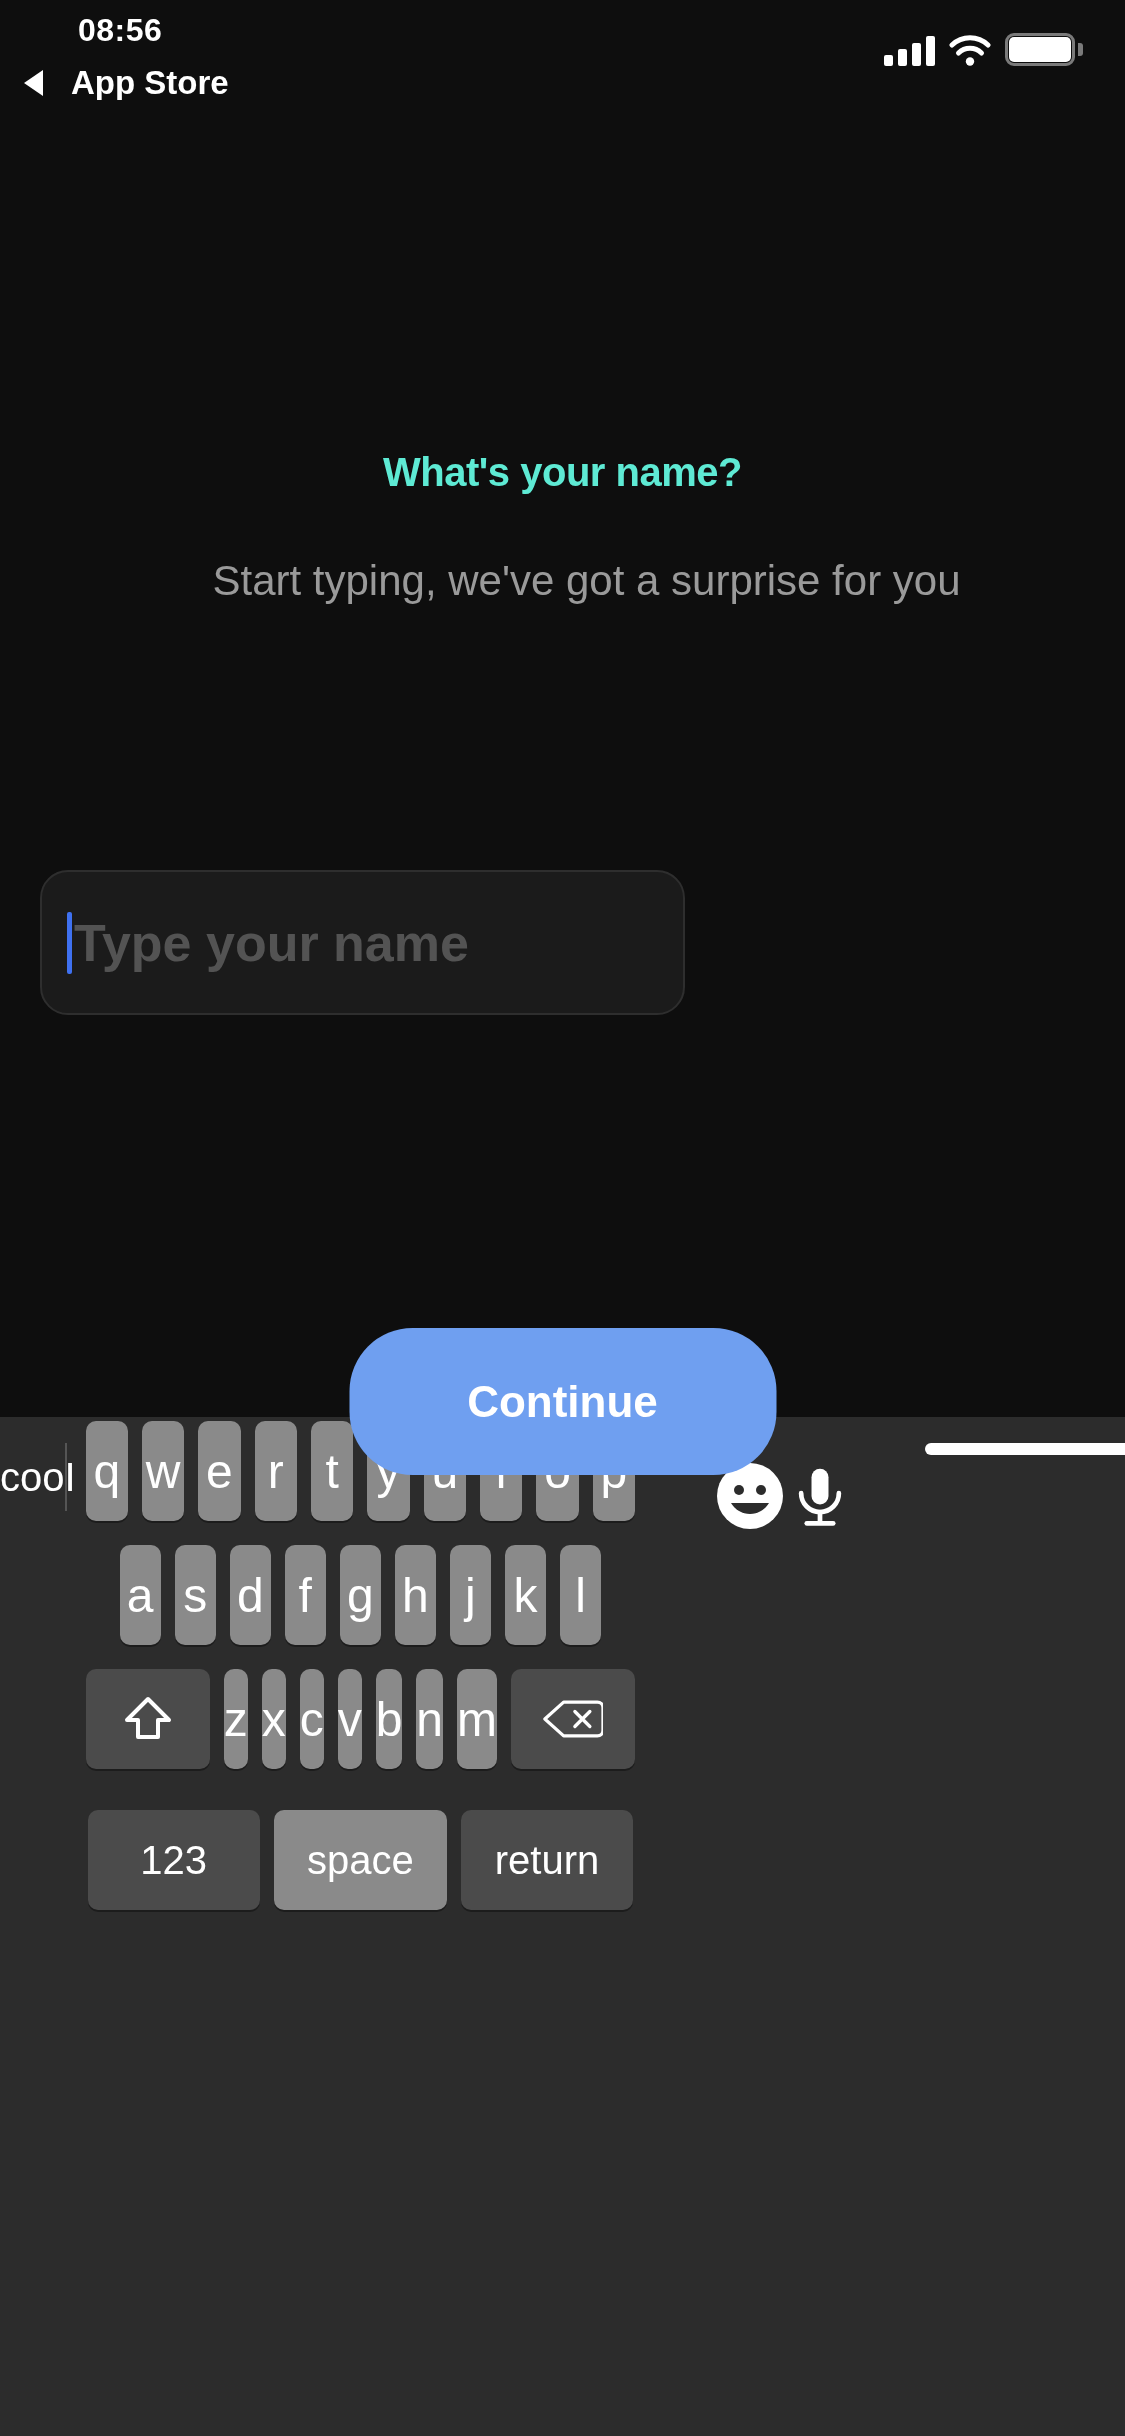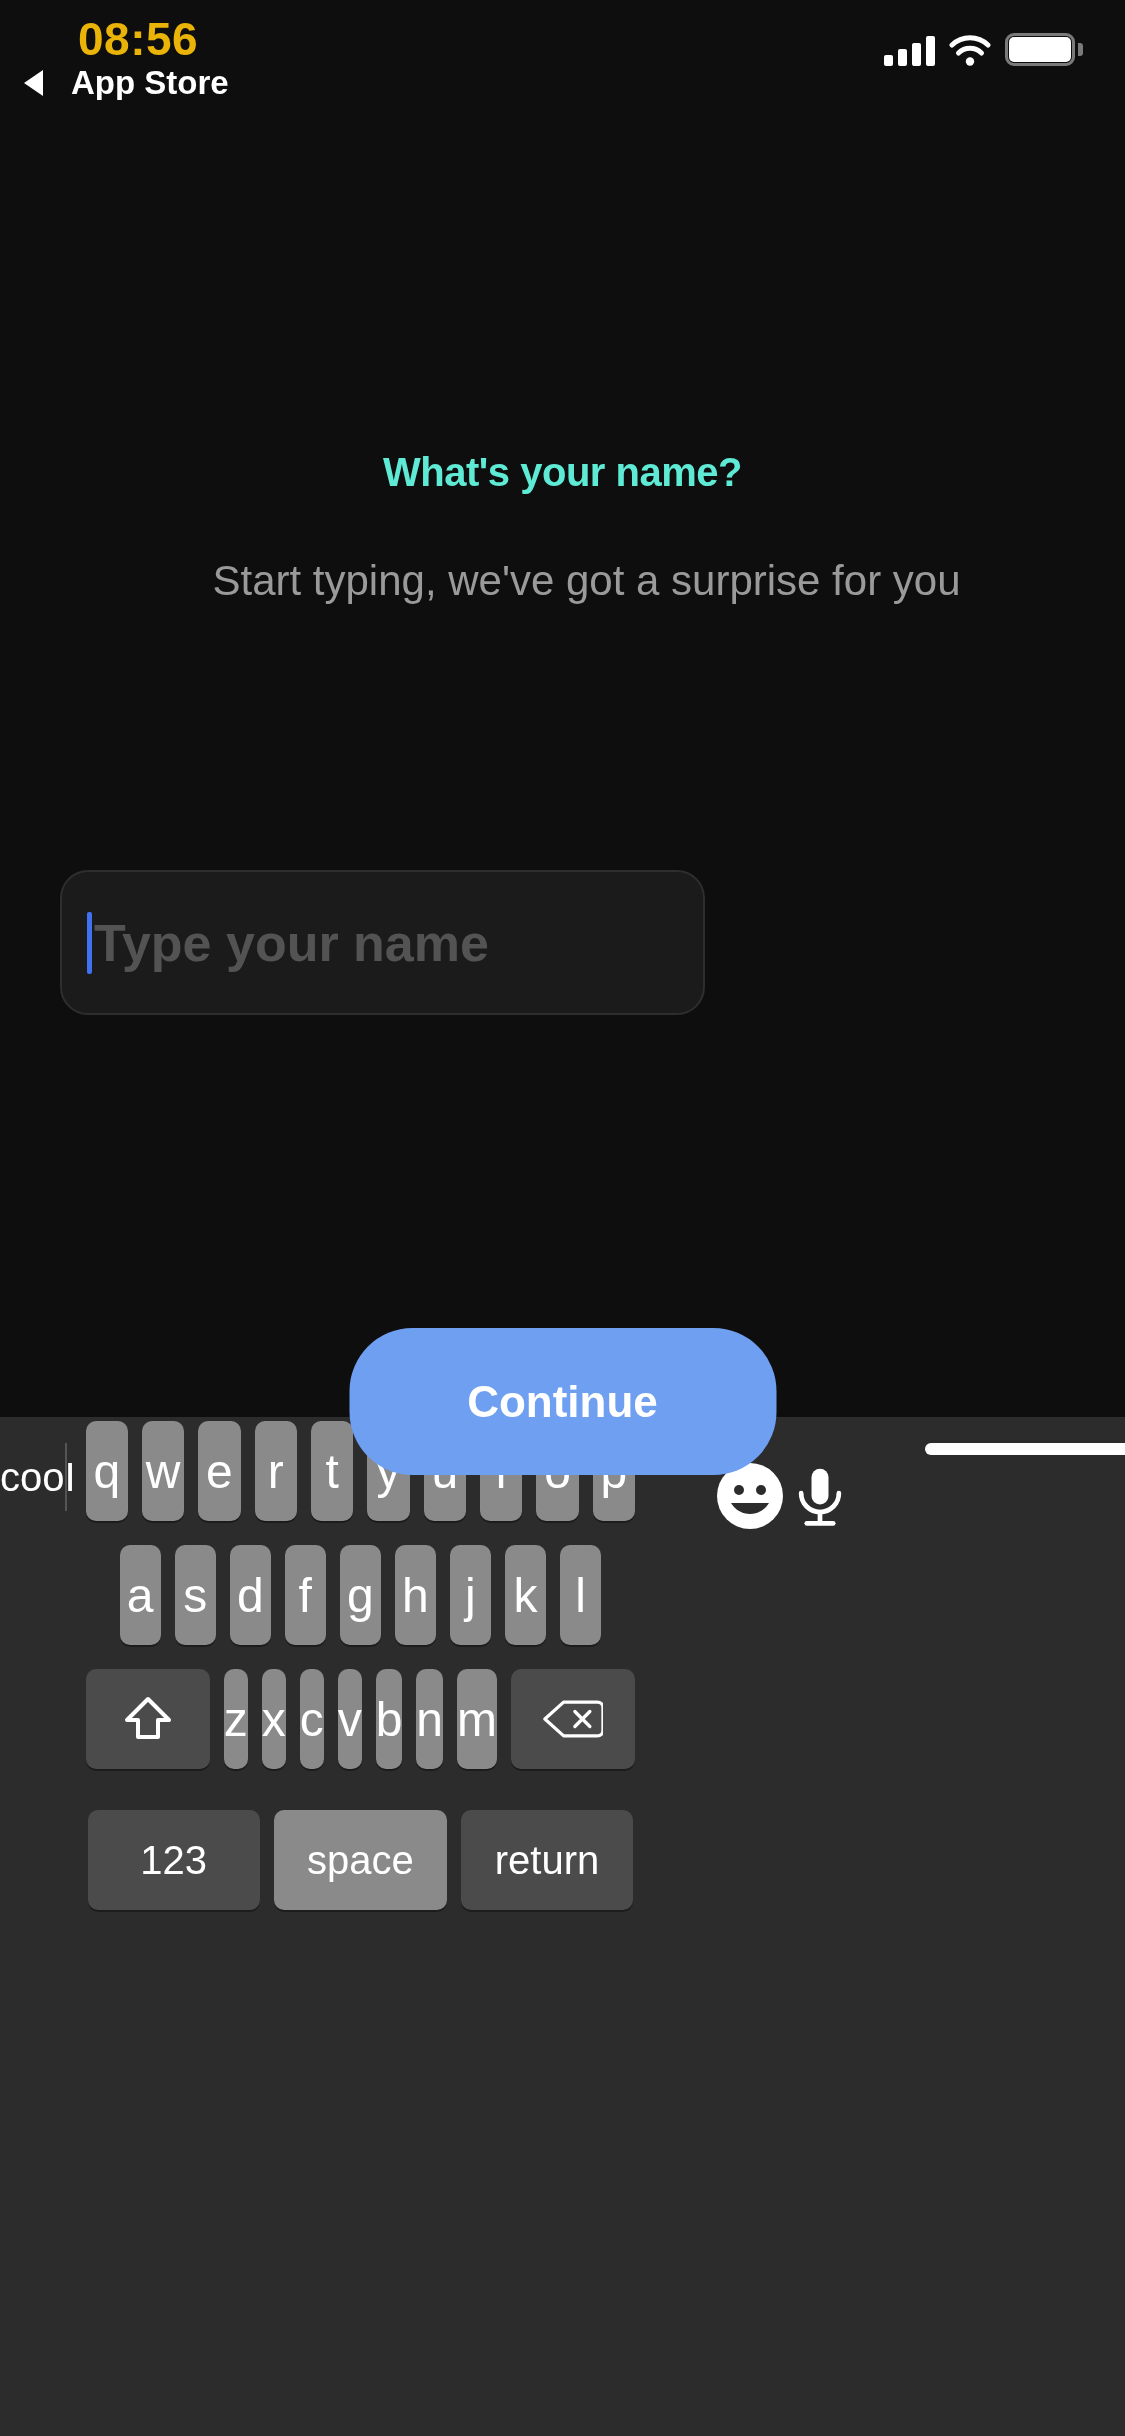--- a/index.html
+++ b/index.html
@@ -25,23 +25,23 @@
   .status-bar {
     position: relative;
     height: 100px;
     flex: 0 0 100px;
     background: #0e0e0e;
   }
   .status-time {
     position: absolute;
     left: 78px;
     top: 12px;
-    font-size: 46px;
+    font-size: 32px;
     font-weight: 600;
-    color: #eab308;
+    color: #ffffff;
     letter-spacing: 0.5px;
   }
   .back-affordance {
     position: absolute;
     left: 24px;
     top: 64px;
     display: flex;
     align-items: center;
     gap: 28px;
   }
@@ -132,21 +132,20 @@
     top: 770px;
     left: 40px;
     width: 645px;
     height: 145px;
     border: 2px solid #2e2e2e;
     border-radius: 28px;
     background: #1b1b1b;
     display: flex;
     align-items: center;
     padding-left: 25px;
-    margin-left: 20px;
   }
   .caret {
     width: 5px;
     height: 62px;
     background: #3f71f0;
     border-radius: 2px;
     flex: 0 0 5px;
   }
   .field-placeholder {
     font-size: 52px;

